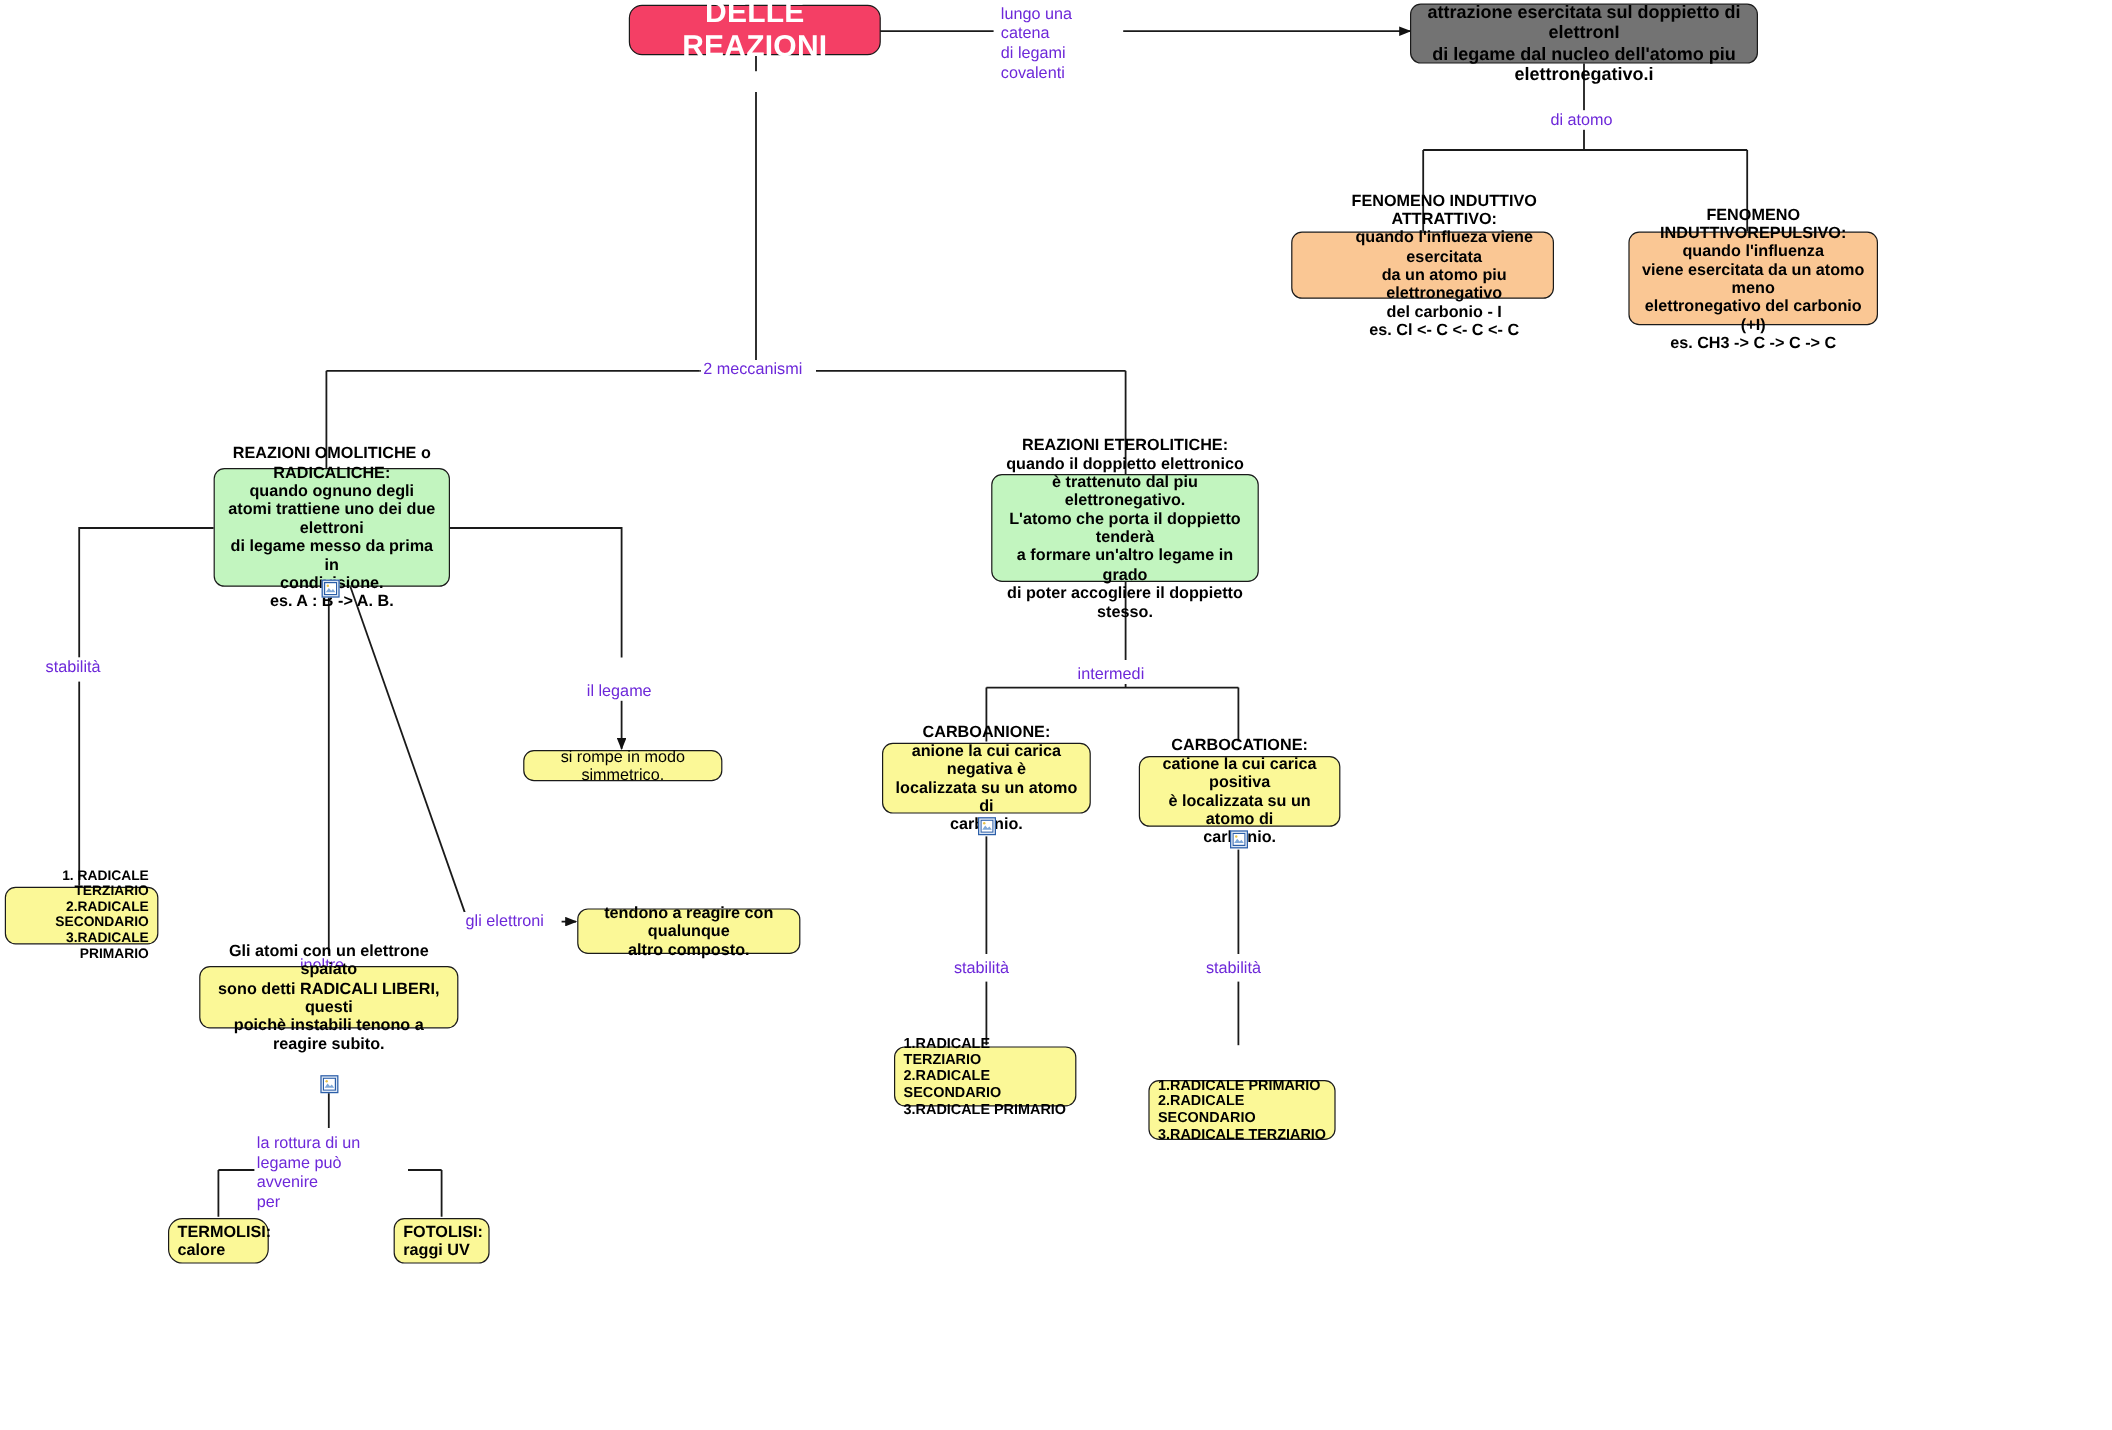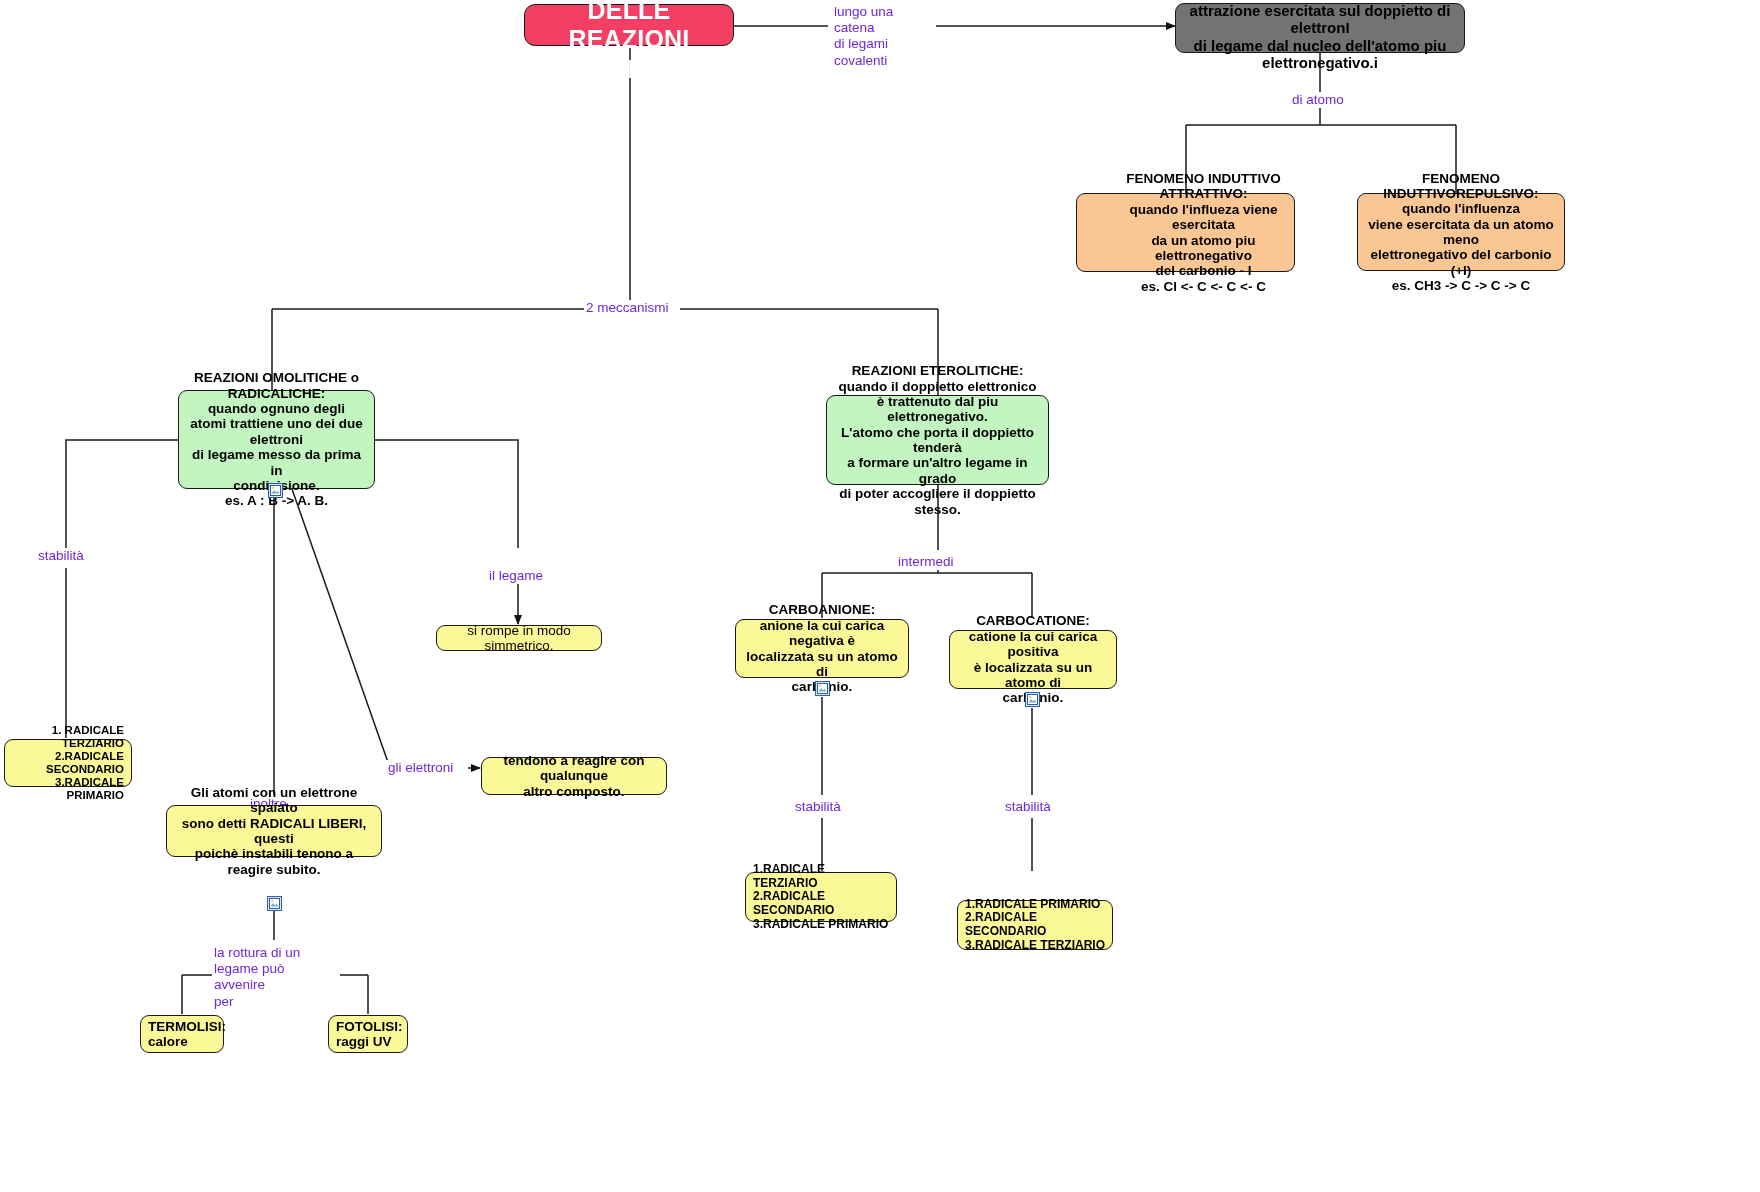--- a/index.html
+++ b/index.html
@@ -122,21 +122,21 @@
   <div class="node pink" style="left:1175px;top:3px;width:290px;height:50px;">POLARIZZAZIONE:
 attrazione esercitata sul doppietto di elettronI
 di legame dal nucleo dell'atomo piu elettronegativo.i</div>
 
   <div class="edge-label" style="left:832px;top:4px;width:100px;">lungo una catena
 di legami
 covalenti</div>
 
   <div class="edge-label" style="left:1290px;top:92px;width:60px;">di atomo</div>
 
-  <div class="node orange" style="left:1076px;top:193px;width:219px;height:79px;padding-left:43px;">FENOMENO INDUTTIVO ATTRATTIVO:
+  <div class="node orange" style="left:1076px;top:193px;width:219px;height:56px;padding-left:43px;">FENOMENO INDUTTIVO ATTRATTIVO:
 quando l'influeza viene esercitata
 da un atomo piu elettronegativo
 del carbonio - I
 es. Cl &lt;- C &lt;- C &lt;- C</div>
 
   <div class="node orange" style="left:1357px;top:193px;width:208px;height:78px;">FENOMENO INDUTTIVOREPULSIVO:
 quando l'influenza
 viene esercitata da un atomo meno
 elettronegativo del carbonio (+I)
 es. CH3 -&gt; C -&gt; C -&gt; C</div>
@@ -228,19 +228,19 @@
         <rect x="0.5" y="0.5" width="10" height="10" fill="#fff" stroke="#2b5ea8"></rect>
         <path d="M1.5 8.5 L4 5 L6 7.2 L7.5 5.8 L9.5 8.5 Z" fill="#7fa8d8"></path>
         <circle cx="3.2" cy="3.1" r="1" fill="#e8c24a"></circle>
       </svg>
   </div>
 
   <div class="edge-label" style="left:212px;top:945px;width:124px;">la rottura di un
 legame può avvenire
 per</div>
 
-  <div class="node yellow" style="left:140px;top:1015px;width:84px;height:38px;text-align:left;align-items:flex-start;">TERMOLISI:
+  <div class="node yellow" style="left:140px;top:1015px;width:84px;height:38px;text-align:left;align-items:flex-start;border-radius:12px;">TERMOLISI:
 calore</div>
 
   <div class="node yellow" style="left:328px;top:1015px;width:80px;height:38px;text-align:left;align-items:flex-start;">FOTOLISI:
 raggi UV</div>
 
 </div>
 
 </body></html>

